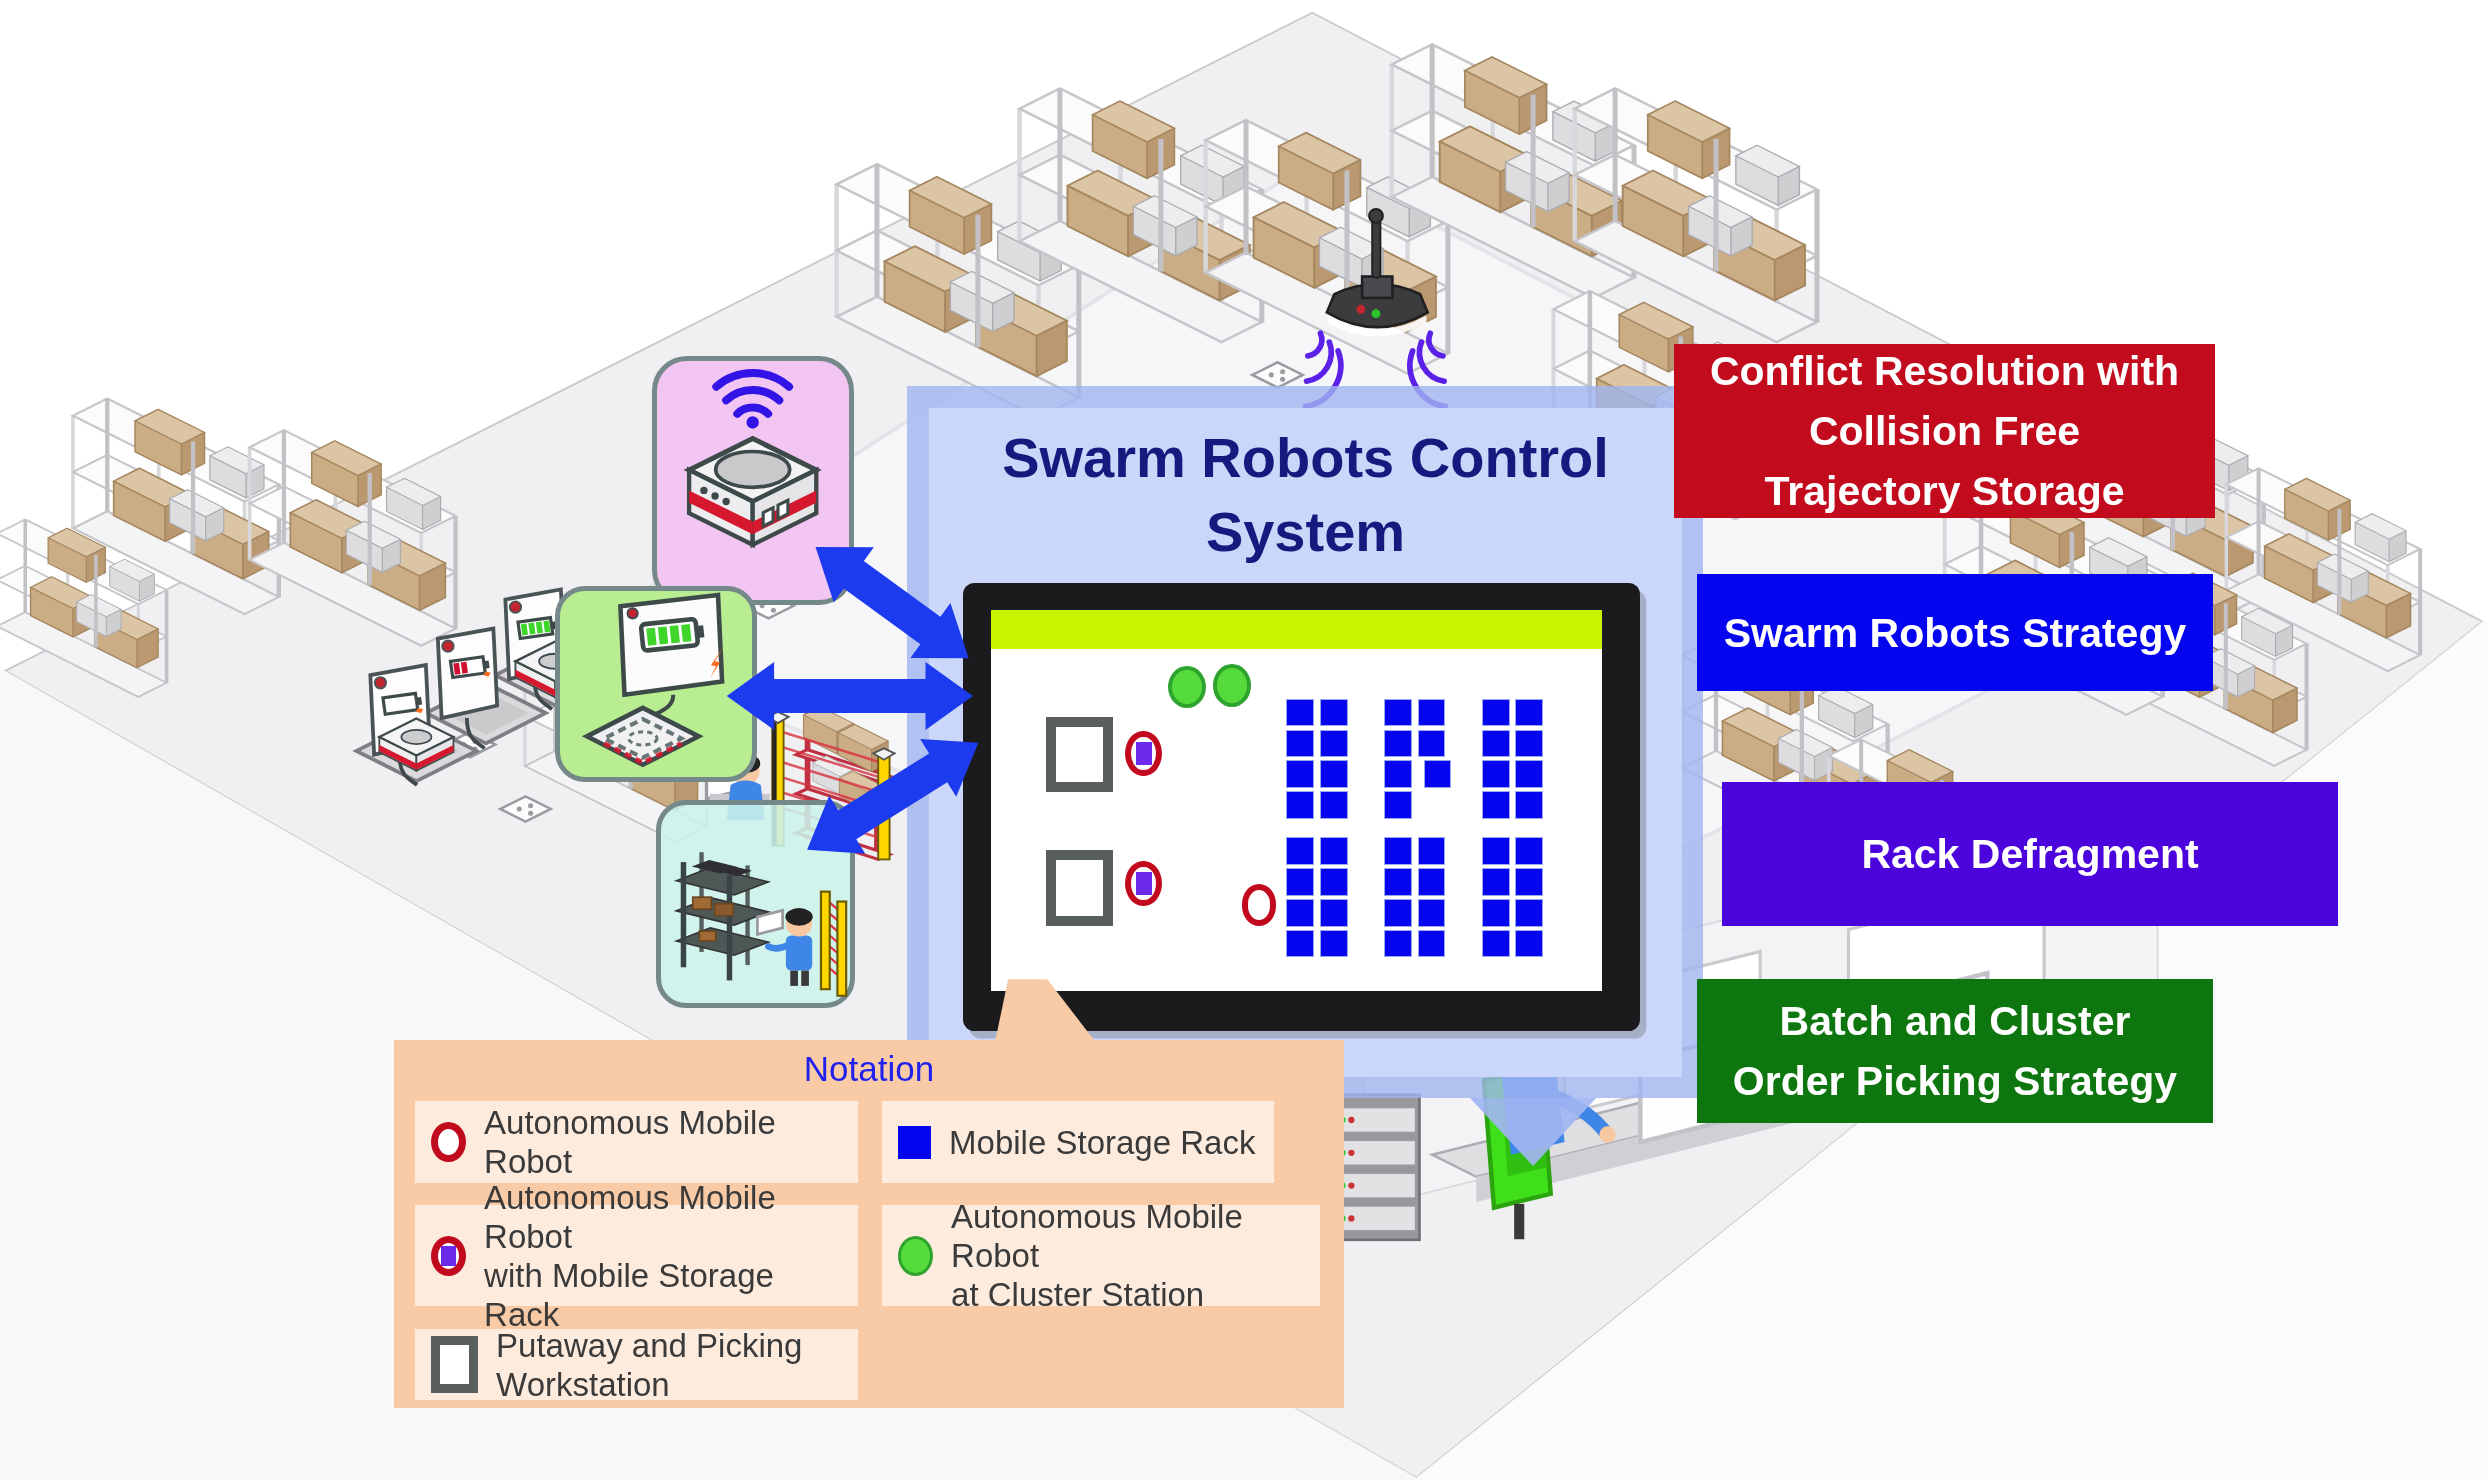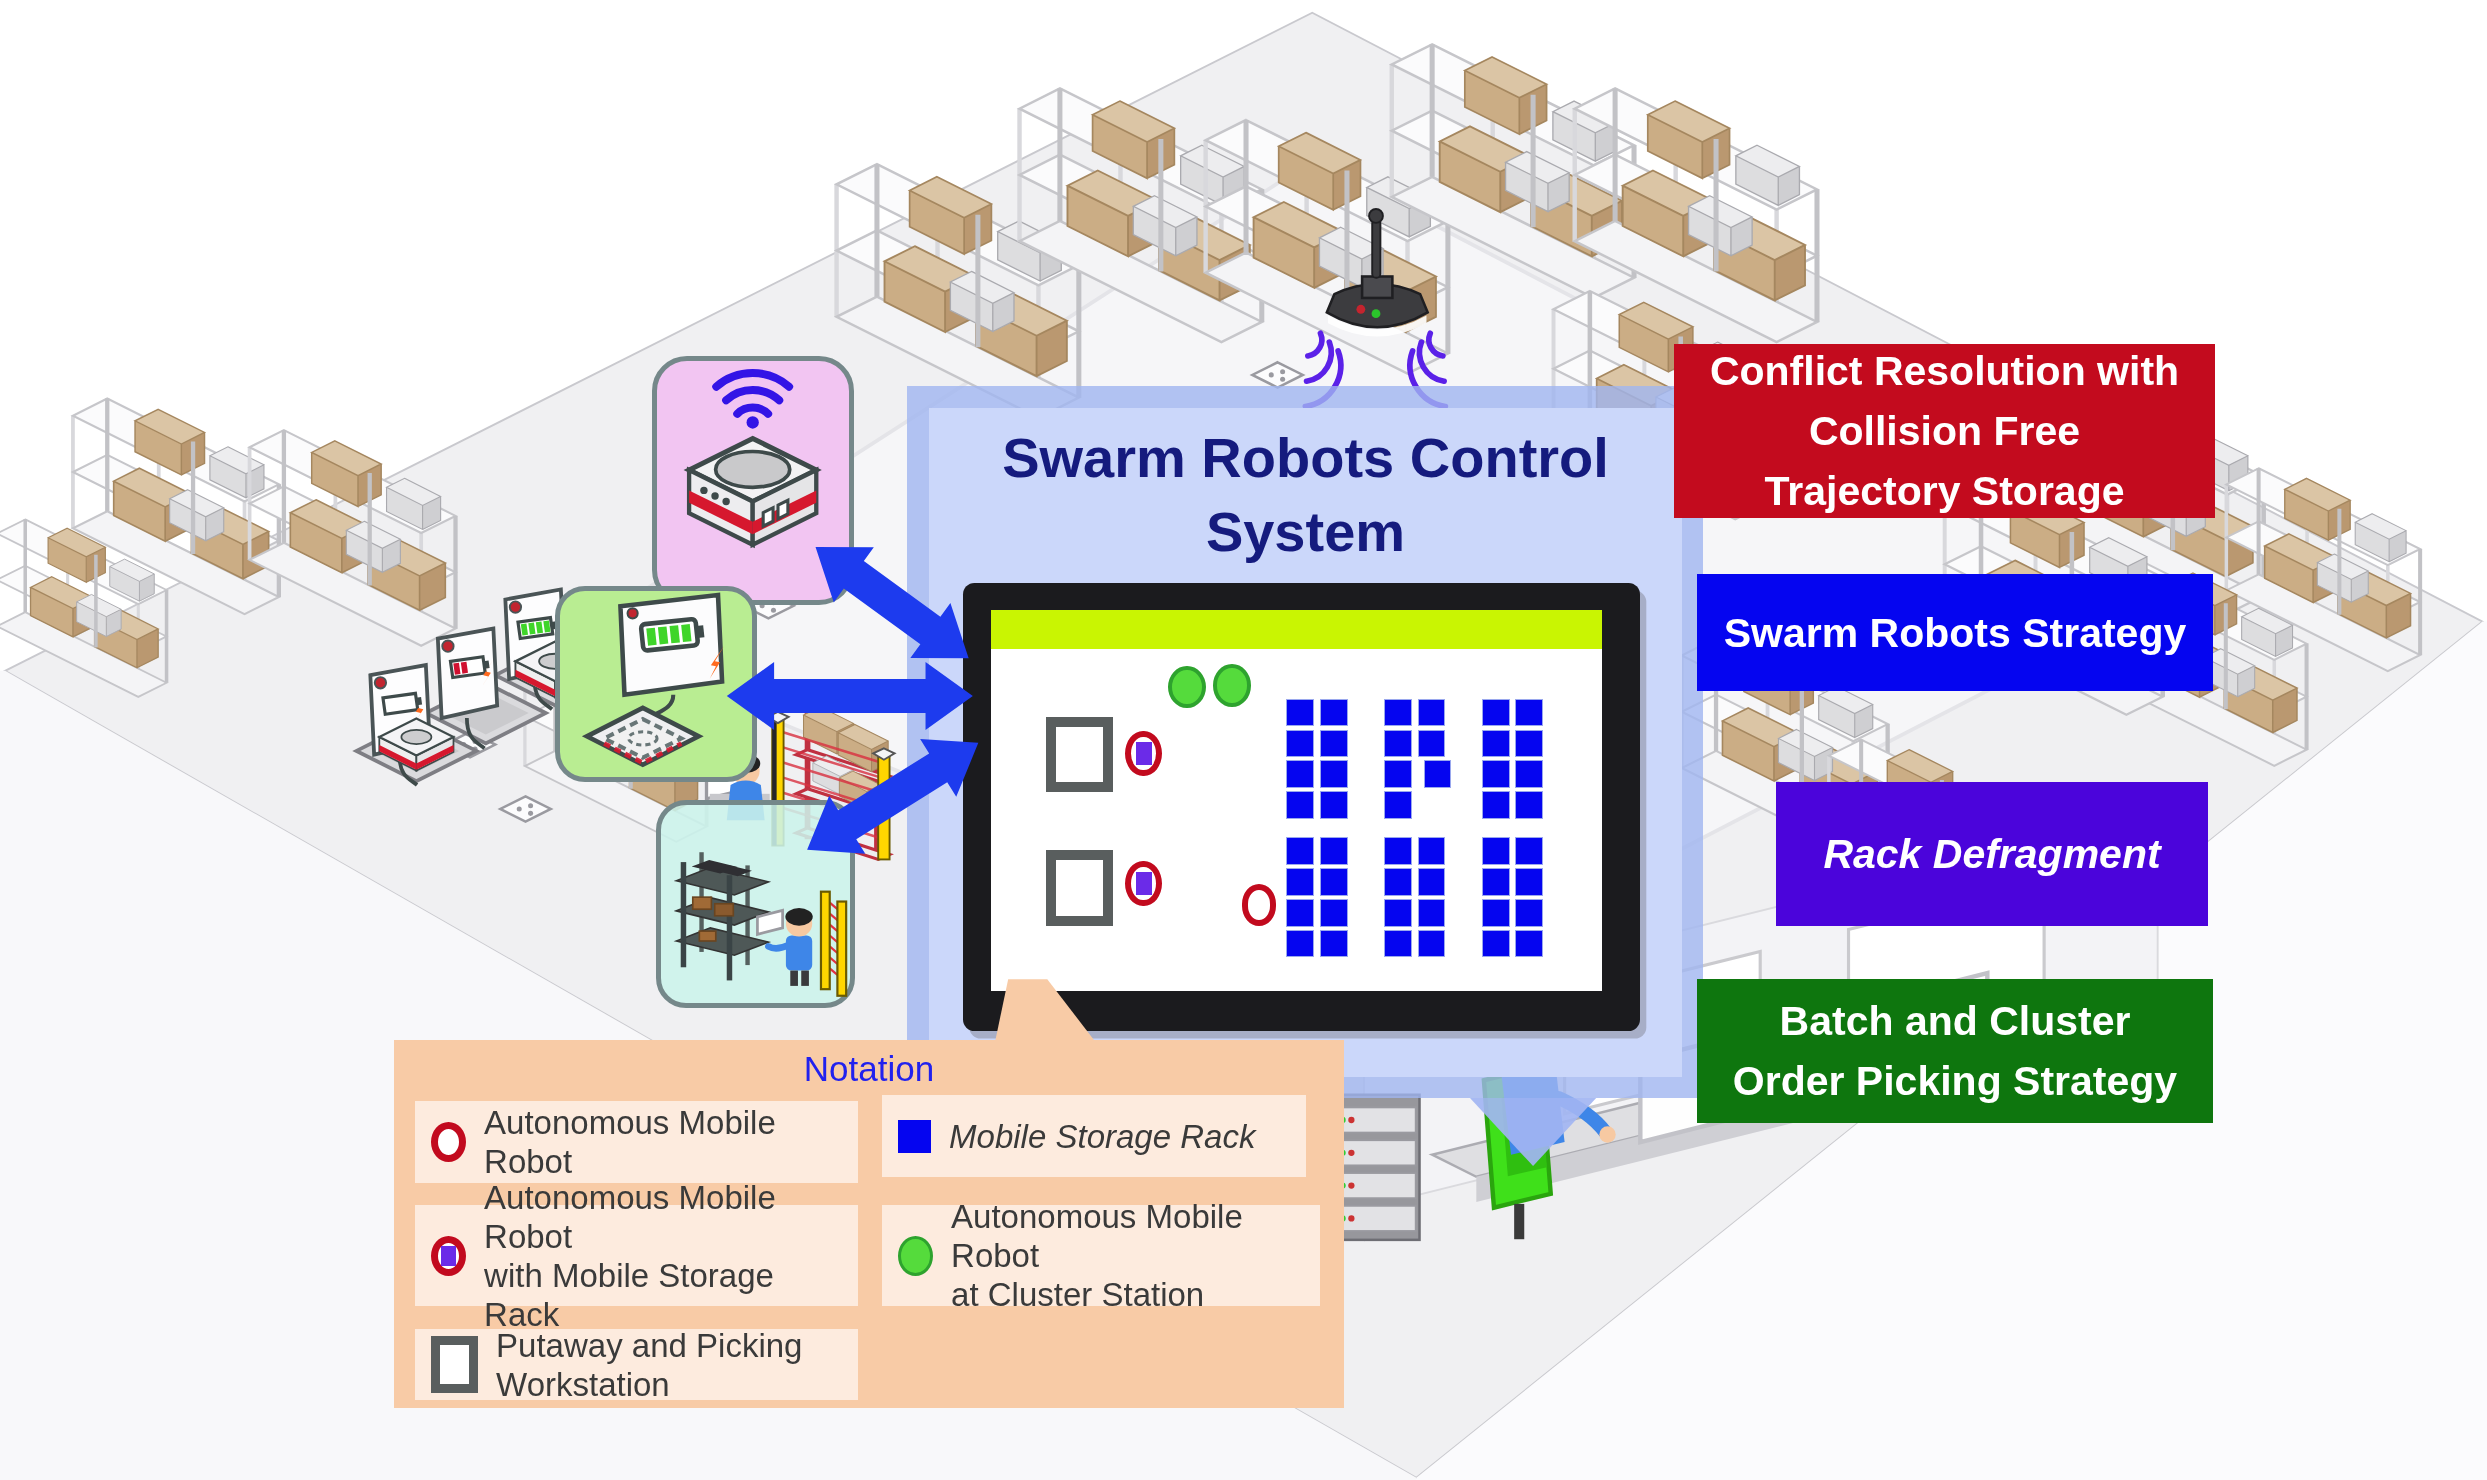--- a/index.html
+++ b/index.html
@@ -36,29 +36,29 @@
   #callout-robot{left:652px;top:356px;width:202px;height:249px;border-radius:35px;background:#F2C5F2;}
   #callout-charging{left:555px;top:586px;width:202px;height:196px;border-radius:30px;background:#B9ED92;}
   #callout-workstation{left:656px;top:800px;width:199px;height:208px;border-radius:30px;background:rgba(203,242,235,0.88);}
   .callout svg{width:100%;height:100%;}
   
   .strategy{position:absolute;display:flex;flex-direction:column;justify-content:center;
             color:#fff;font-weight:bold;text-align:center;}
   .strategy .l{display:block;font-size:41px;line-height:60px;}
   #strategy-0{left:1674px;top:344px;width:541px;height:174px;}
   #strategy-1{left:1697px;top:574px;width:516px;height:117px;}
-  #strategy-2{left:1776px;top:782px;width:432px;height:144px;font-style:italic;}
+  #strategy-2{left:1722px;top:782px;width:616px;height:144px;}
   #strategy-3{left:1697px;top:979px;width:516px;height:144px;}
   
   #notation{position:absolute;left:394px;top:1040px;width:950px;height:368px;background:#F8CBA6;}
   #notation-title{position:absolute;left:0;top:8.8px;width:100%;text-align:center;
                   color:#2121EE;font-size:35px;font-weight:normal;}
   .n-item{position:absolute;background:#FDEBDE;display:flex;align-items:center;box-sizing:border-box;padding-left:16.4px;}
   #n-item-0{left:21px;top:61px;width:443px;height:82px;}
-  #n-item-1{left:488px;top:55px;width:424px;height:82px;font-style:italic;}
+  #n-item-1{left:488px;top:61px;width:392px;height:82px;}
   #n-item-2{left:21px;top:165px;width:443px;height:101px;}
   #n-item-3{left:488px;top:165px;width:438px;height:101px;}
   #n-item-4{left:21px;top:289px;width:443px;height:71px;}
   .n-icon{flex:0 0 auto;margin-right:17.7px;box-sizing:border-box;}
   .icon-ring{width:35px;height:40px;border:7px solid #C20A1E;border-radius:50%;background:#fff;
              display:flex;align-items:center;justify-content:center;}
   .icon-ring .pr{display:block;width:15px;height:20px;background:#6B2BE8;}
   .icon-sq{width:33px;height:33px;background:#0505F0;}
   .icon-grn{width:35px;height:40px;border-radius:50%;background:#55DB3C;border:3.2px solid #2EA32E;}
   .icon-wsq{width:47px;height:57px;border:9.5px solid #595E5E;background:#fff;}

